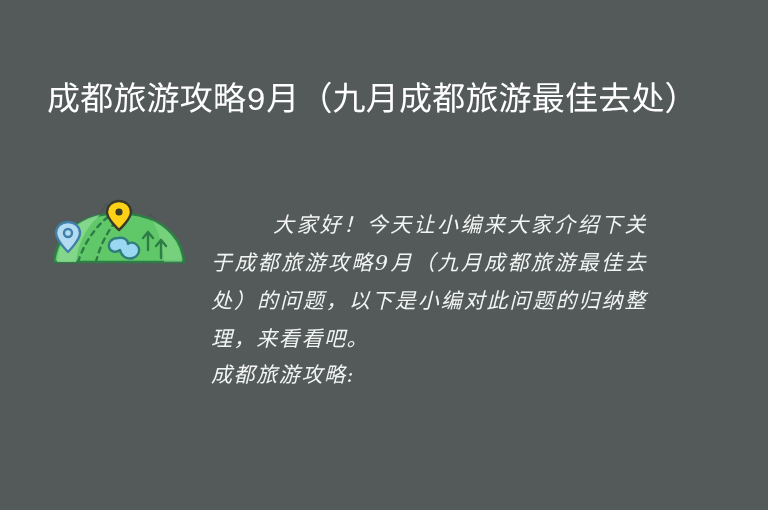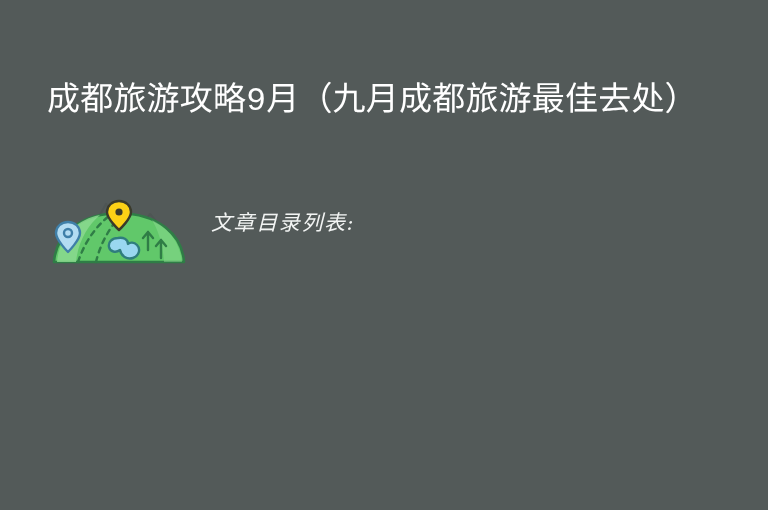--- a/index.html
+++ b/index.html
@@ -122,16 +122,17 @@
       </g>
 
       <g>
         <path d="M24 24 C17 24 12 29 12 35 C12 42 24 54 24 54 C24 54 36 42 36 35 C36 29 31 24 24 24 Z" fill="#b3dcf2" stroke="#3f7fa8" stroke-width="2.4" stroke-linejoin="round"></path>
         <circle cx="24" cy="35" r="4" fill="none" stroke="#3f7fa8" stroke-width="2.4"></circle>
       </g>
     </svg>
   </div>
 
   <div class="body-copy">
-    <p class="toc-line">文章目录列表:</p>
+    <p class="para">大家好！今天让小编来大家介绍下关于成都旅游攻略9月（九月成都旅游最佳去处）的问题，以下是小编对此问题的归纳整理，来看看吧。</p>
+    <p class="toc-line">成都旅游攻略:</p>
   </div>
 
 </div>
 
 </body></html>

